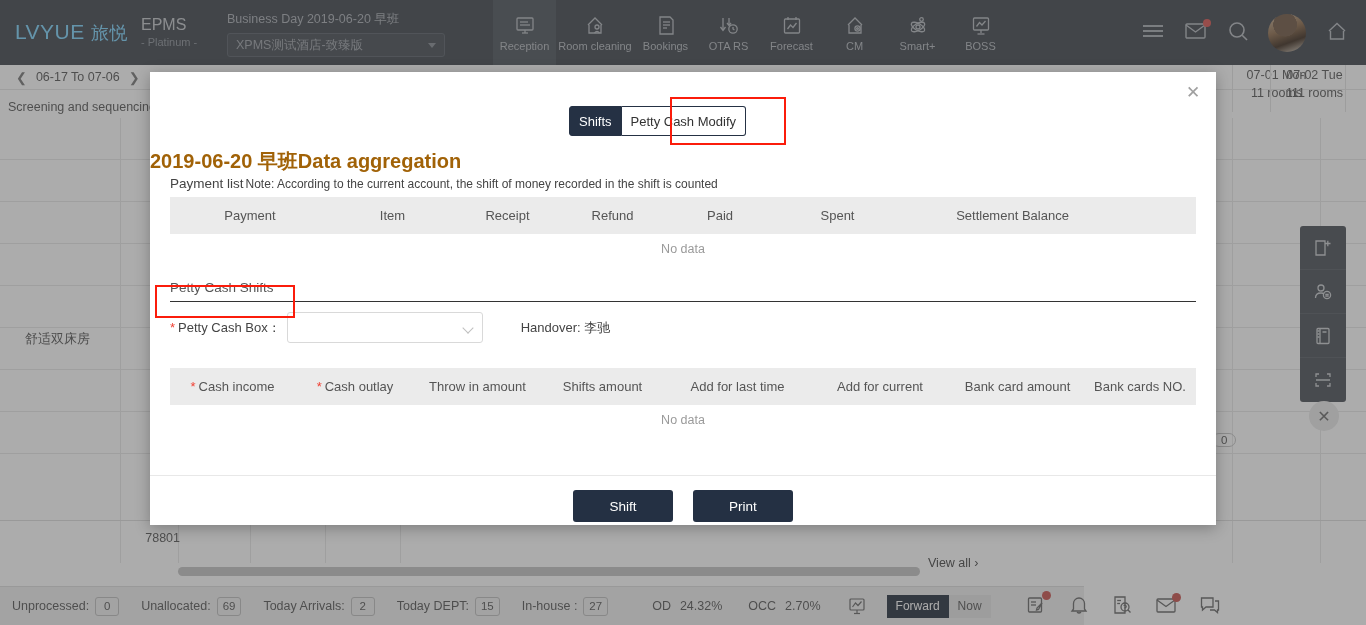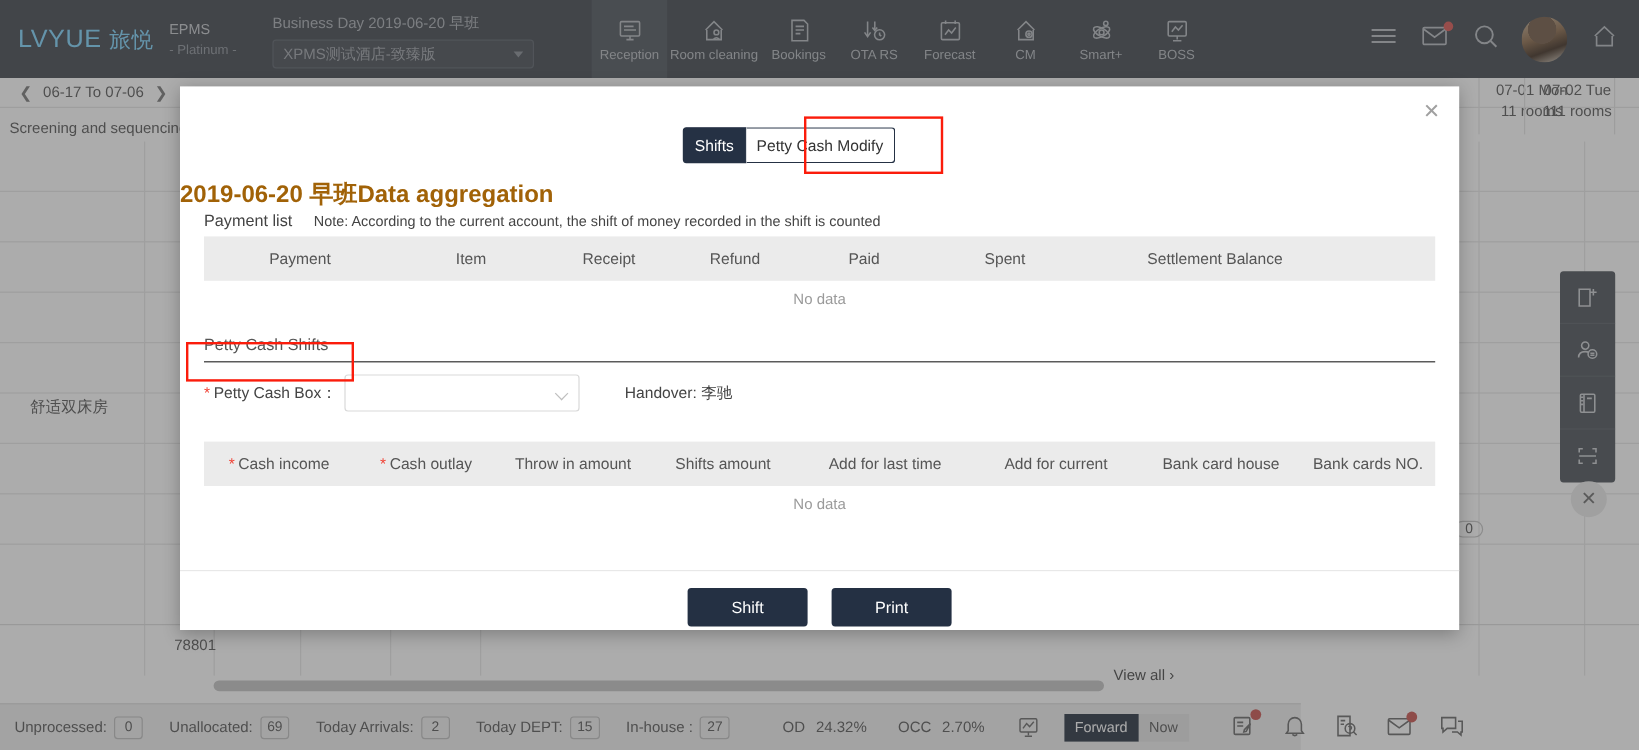--- a/index.html
+++ b/index.html
@@ -20,21 +20,21 @@
     position: absolute; top: 0; left: 0; width: 1366px; height: 65px;
     background: #3e444c; display: flex; align-items: center;
   }
   .brand {
     width: 135px; height: 65px; display: flex; align-items: center;
     justify-content: center; padding-left: 8px;
   }
   .brand-text { color: #7dd3fc; font-size: 21px; letter-spacing: .5px; white-space: nowrap; }
   .brand-text .cn { font-size: 18px; }
   .epms-block { width: 80px; padding-left: 6px; }
-  .epms-title { color: #c4c7cb; font-size: 12px; line-height: 19px; }
+  .epms-title { color: #c4c7cb; font-size: 16px; line-height: 19px; }
   .epms-sub { color: #8d9299; font-size: 11px; line-height: 16px; }
   .bizday { padding-left: 12px; }
   .bizday-label { color: #a9adb3; font-size: 12.5px; line-height: 22px; white-space: nowrap; }
   .hotel-select {
     margin-top: 3px; width: 218px; height: 24px; border: 1px solid #5a6068;
     border-radius: 3px; background: #454b53; color: #9ea2a8; font-size: 12.5px;
     display: flex; align-items: center; padding: 0 8px; position: relative;
   }
   .hotel-select .caret {
     position: absolute; right: 8px; top: 9px;
@@ -155,21 +155,21 @@
   .tab.sel { background: #253144; color: #fff; border-radius: 3px 0 0 3px; }
   .tab.unsel { background: #fff; color: #333; border-left: none; border-radius: 0 3px 3px 0; }
   .hl-box { position: absolute; border: 2px solid #fb1c0b; }
   #hl-tab { left: 670px; top: 97px; width: 116px; height: 48px; }
   #hl-section { left: 155px; top: 285px; width: 140px; height: 33px; }
 
   .modal-title {
     position: absolute; left: 0; top: 76px; width: 100%; text-align: left;
     font-size: 20px; font-weight: bold; color: #a16207;
   }
-  .payment-head { position: absolute; left: 20px; top: 104px; display: flex; align-items: baseline; gap: 18px; }
+  .payment-head { position: absolute; left: 20px; top: 104px; display: flex; align-items: baseline; gap: 2px; }
   .payment-head .pl { font-size: 13.5px; color: #444; }
   .payment-head .note { font-size: 12px; color: #444; }
 
   .thead {
     position: absolute; left: 20px; width: 1026px; height: 37px;
     background: #ebebeb; display: flex; align-items: center;
   }
   #thead1 { top: 125px; }
   #thead2 { top: 296px; }
   .th { font-size: 13px; color: #555; text-align: center; }
@@ -580,21 +580,21 @@
       </span>
     </div>
 
     <div class="thead" id="thead2">
       <span class="th" style="width:125px;"><span class="req">*</span><span>Cash income</span></span>
       <span class="th" style="width:120px;"><span class="req">*</span><span>Cash outlay</span></span>
       <span class="th" style="width:125px;">Throw in amount</span>
       <span class="th" style="width:125px;">Shifts amount</span>
       <span class="th" style="width:145px;">Add for last time</span>
       <span class="th" style="width:140px;">Add for current</span>
-      <span class="th" style="width:135px;">Bank card house</span>
+      <span class="th" style="width:135px;">Bank card amount</span>
       <span class="th" style="width:110px;">Bank cards NO.</span>
     </div>
     <div class="nodata" id="nodata2">No data</div>
 
     <div class="footer-div"></div>
     <div class="footer-btns">
       <button class="btn">Shift</button>
       <button class="btn">Print</button>
     </div>
   </div>

